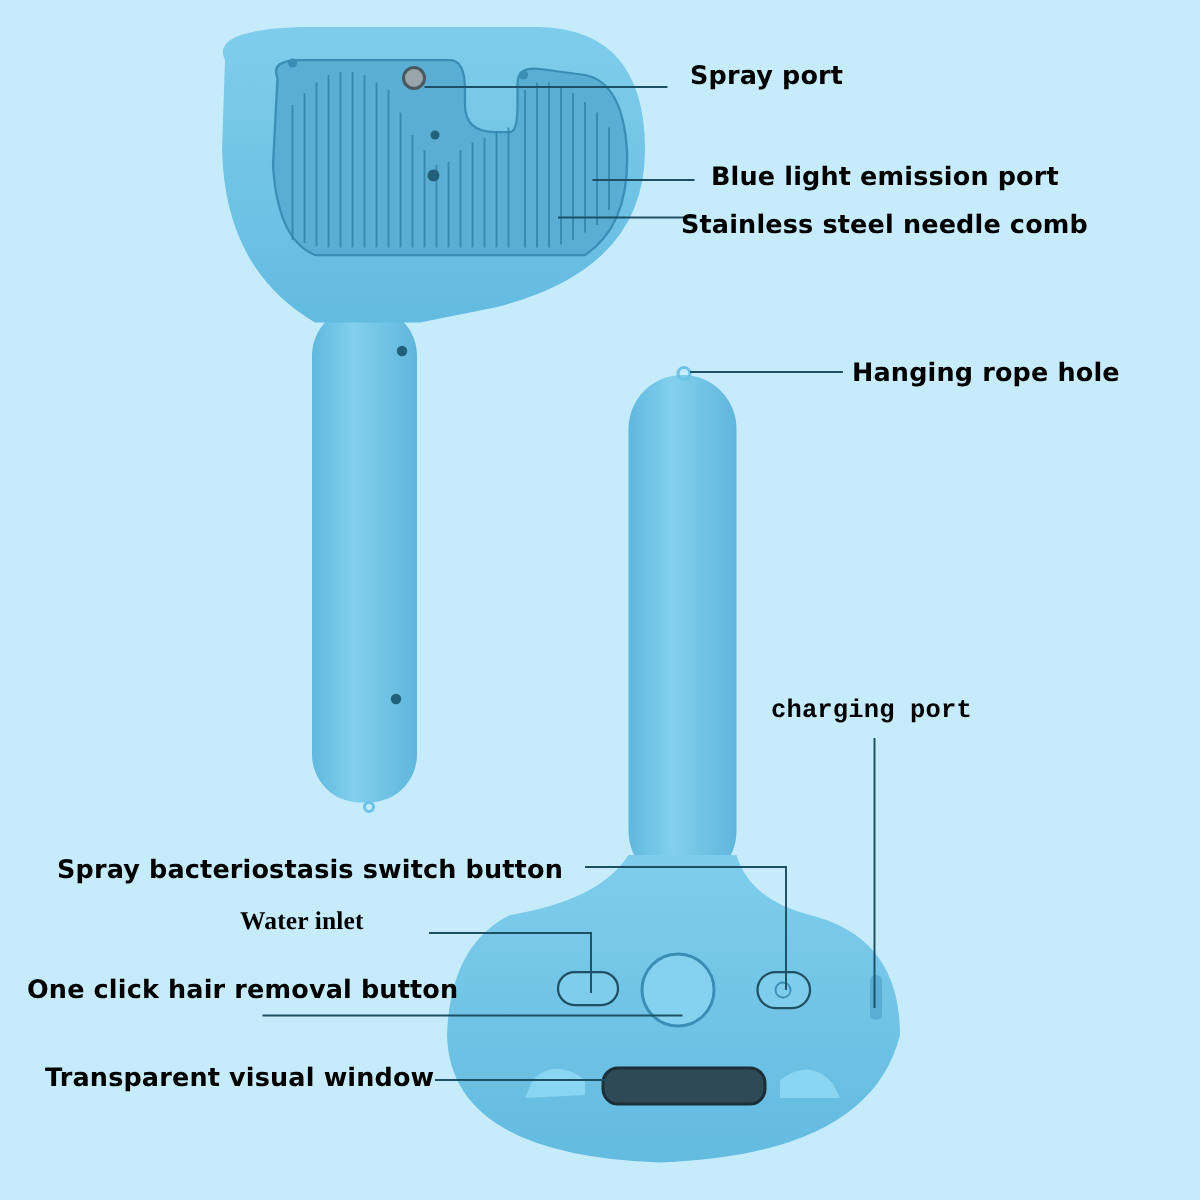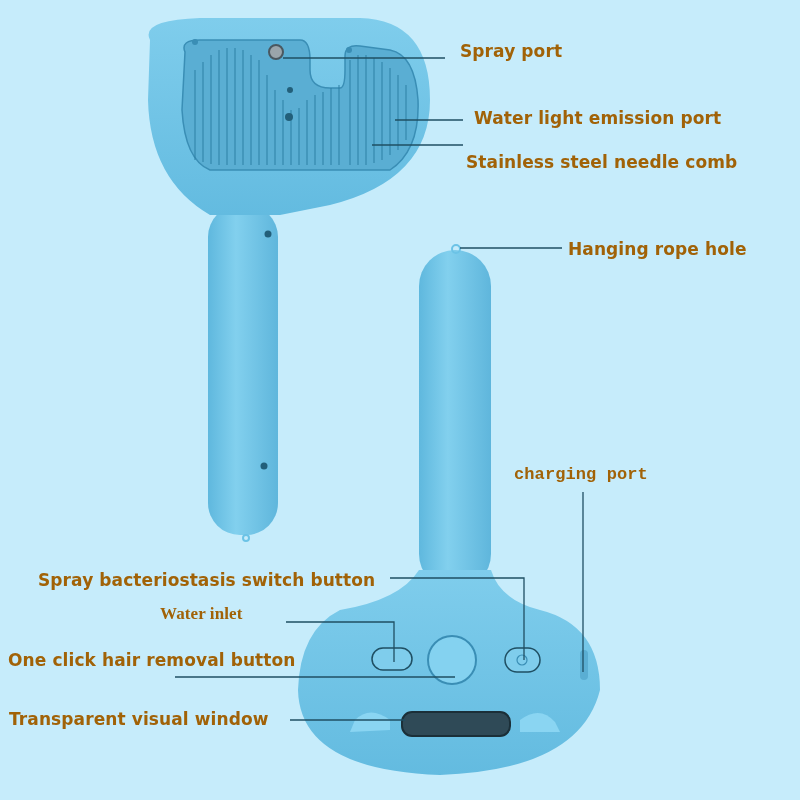--- a/index.html
+++ b/index.html
@@ -1,17 +1,17 @@
 <!DOCTYPE html>
 <html><head>
 <meta charset="utf-8">
 <style>
   html,body{margin:0;padding:0;}
   body{width:800px;height:800px;background:#c6ecfb;position:relative;overflow:hidden;font-family:"DejaVu Sans","Liberation Sans",sans-serif;}
-  .label{position:absolute;font-weight:bold;color:#a16207;font-size:17px;white-space:nowrap;letter-spacing:0.1px;}
+  .label{position:absolute;font-weight:bold;color:#000000;font-size:17px;white-space:nowrap;letter-spacing:0.1px;}
   svg.stage{position:absolute;left:0;top:0;}
 </style>
 </head>
 <body>
 
 <svg class="stage" width="800" height="800" viewBox="0 0 800 800">
   <defs>
     <linearGradient id="body" x1="0" x2="1" y1="0" y2="0">
       <stop offset="0" stop-color="#5fb8de"></stop>
       <stop offset="0.4" stop-color="#82d0ee"></stop>
@@ -89,20 +89,20 @@
     <path d="M460 248 L562 248"></path>
     <path d="M583 492 L583 672"></path>
     <path d="M390 578 L524 578 L524 660"></path>
     <path d="M286 622 L394 622 L394 662"></path>
     <path d="M175 677 L455 677"></path>
     <path d="M290 720 L405 720"></path>
   </g>
 </svg>
 
 <div class="label" style="left:460px;top:41px;">Spray port</div>
-<div class="label" style="left:474px;top:108px;">Water light emission port</div>
-<div class="label" style="left:466px;top:140px;margin-top:12px;">Stainless steel needle comb</div>
+<div class="label" style="left:474px;top:108px;">Blue light emission port</div>
+<div class="label" style="left:454px;top:140px;">Stainless steel needle comb</div>
 <div class="label" style="left:568px;top:239px;text-align:right;">Hanging rope hole</div>
 <div class="label" style="left:514px;top:465px;font-family:Liberation Mono, monospace;">charging port</div>
 <div class="label" style="left:38px;top:570px;">Spray bacteriostasis switch button</div>
 <div class="label" style="left:160px;top:604px;font-family:Liberation Serif, serif;">Water inlet</div>
-<div class="label" style="left:8px;top:650px;">One click hair removal button</div>
-<div class="label" style="left:9px;top:709px;">Transparent visual window</div>
+<div class="label" style="left:18px;top:650px;">One click hair removal button</div>
+<div class="label" style="left:30px;top:709px;">Transparent visual window</div>
 
 </body></html>

